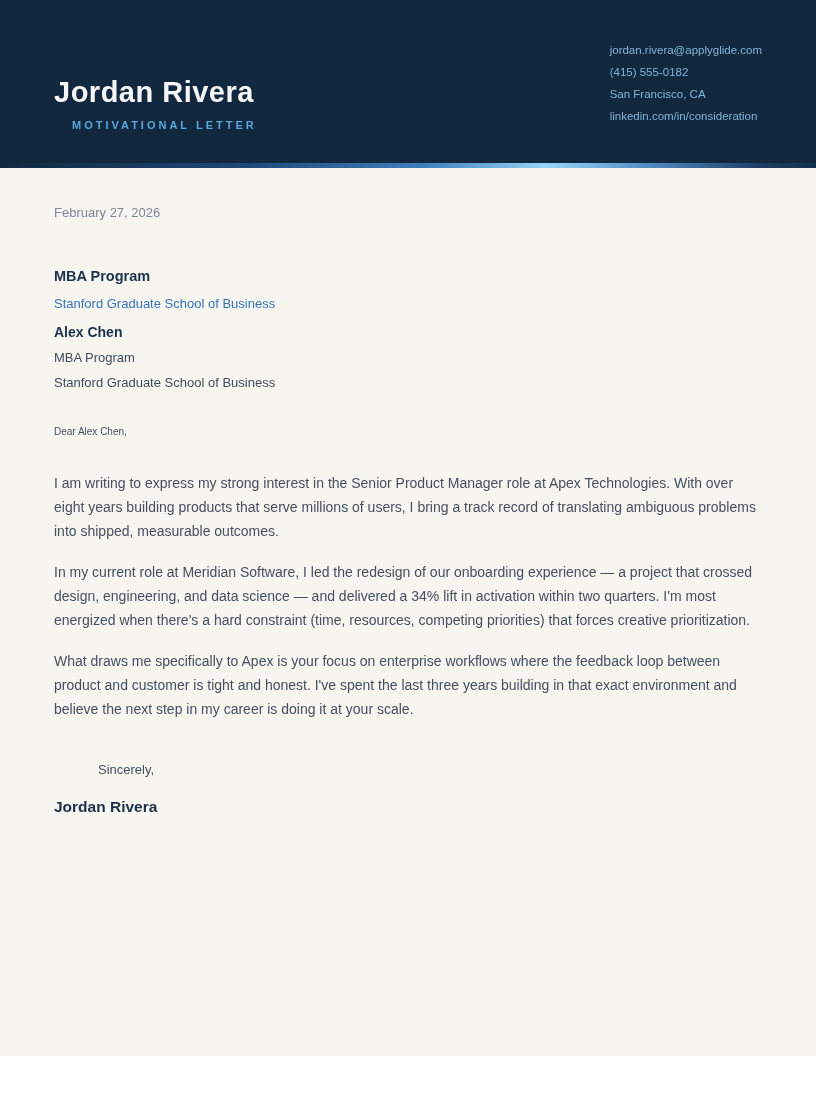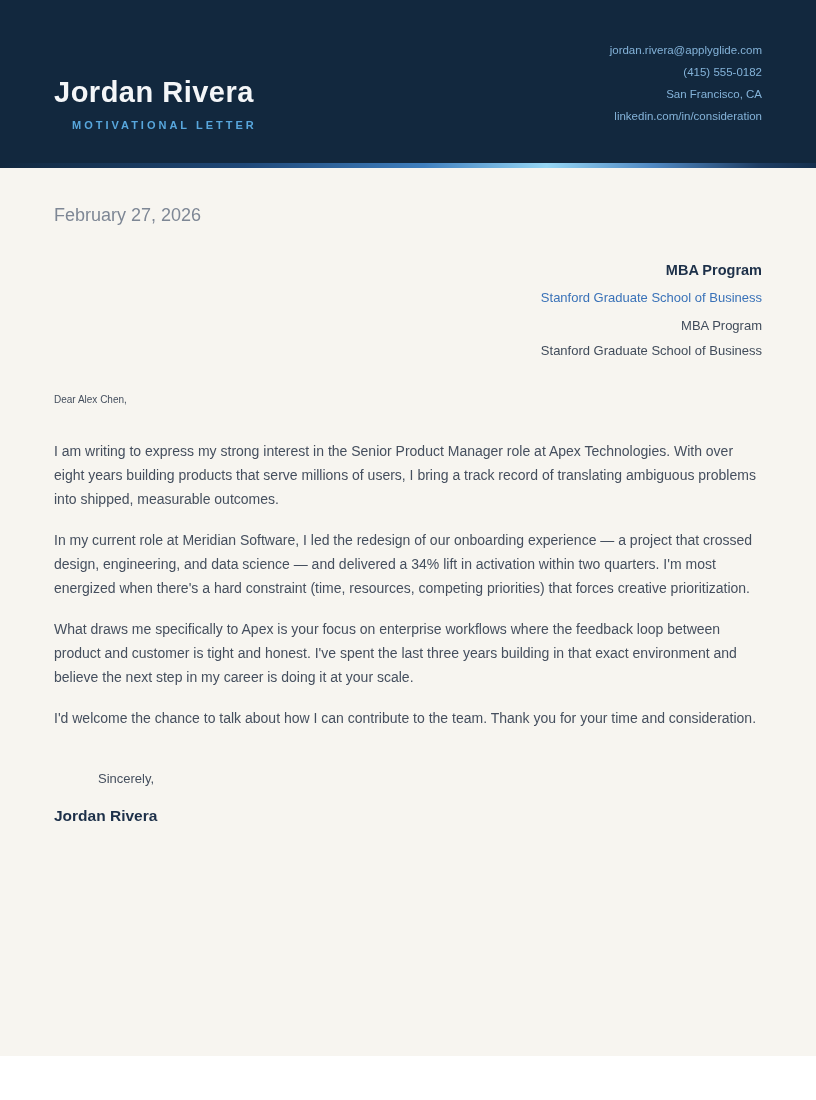--- a/index.html
+++ b/index.html
@@ -29,55 +29,55 @@
     letter-spacing: 0.5px;
     margin-bottom: 10px;
   }
   .doc-type {
     color: #58a7dd;
     font-size: 11px;
     font-weight: bold;
     letter-spacing: 3px;
     margin-left: 18px;
   }
-  .contact { text-align: right; padding-bottom: 36px; }
+  .contact { text-align: left; padding-bottom: 36px; }
   .contact-line {
     display: block;
     color: #84b3d9;
     font-size: 11.5px;
     line-height: 22px;
     text-decoration: none;
   }
   .accent-bar {
     height: 5px;
     background: linear-gradient(90deg,
       #12283e 0%, #1f4878 30%, #3f7fbe 52%, #96d6f4 67%,
       #4f88c2 80%, #1e3d63 93%, #15304e 100%);
   }
   .content { padding: 37px 54px 0 54px; }
   .letter-date {
     color: #7e8795;
-    font-size: 18px;
-    margin-bottom: 36px;
+    font-size: 13px;
+    margin-bottom: 48px;
   }
   .org-heading {
     color: #1d3049;
     font-size: 14.5px;
     font-weight: bold;
     margin-bottom: 10px;
   }
   .school-link {
     color: #3a72b8;
     font-size: 13px;
     text-decoration: none;
     display: inline-block;
     margin-bottom: 13px;
     cursor: pointer;
   }
-  .recipient-block { margin-bottom: 36px; text-align: right; }
+  .recipient-block { margin-bottom: 36px; }
   .recipient-name {
     color: #1d3049;
     font-size: 14px;
     font-weight: bold;
     margin-bottom: 10px;
   }
   .recipient-line {
     color: #414c5b;
     font-size: 13px;
     margin-bottom: 10px;
@@ -128,29 +128,29 @@
 
   <div class="accent-bar"></div>
 
   <div class="content">
 
     <div class="letter-date">February 27, 2026</div>
 
     <div class="recipient-block">
       <div class="org-heading">MBA Program</div>
       <a class="school-link">Stanford Graduate School of Business</a>
+      <div class="recipient-name">Alex Chen</div>
       <div class="recipient-line">MBA Program</div>
       <div class="recipient-line">Stanford Graduate School of Business</div>
     </div>
 
     <div class="salutation">Dear Alex Chen,</div>
 
     <p class="para">I am writing to express my strong interest in the Senior Product Manager role at Apex Technologies. With over eight years building products that serve millions of users, I bring a track record of translating ambiguous problems into shipped, measurable outcomes.</p>
     <p class="para">In my current role at Meridian Software, I led the redesign of our onboarding experience — a project that crossed design, engineering, and data science — and delivered a 34% lift in activation within two quarters. I'm most energized when there's a hard constraint (time, resources, competing priorities) that forces creative prioritization.</p>
     <p class="para">What draws me specifically to Apex is your focus on enterprise workflows where the feedback loop between product and customer is tight and honest. I've spent the last three years building in that exact environment and believe the next step in my career is doing it at your scale.</p>
-    <p class="para">I'd welcome the chance to talk about how I can contribute to the team. Thank you for your time and consideration.</p>
 
     <div class="closing">Sincerely,</div>
 
     <div class="signature">Jordan Rivera</div>
 
   </div>
 </div>
 
 </body></html>

